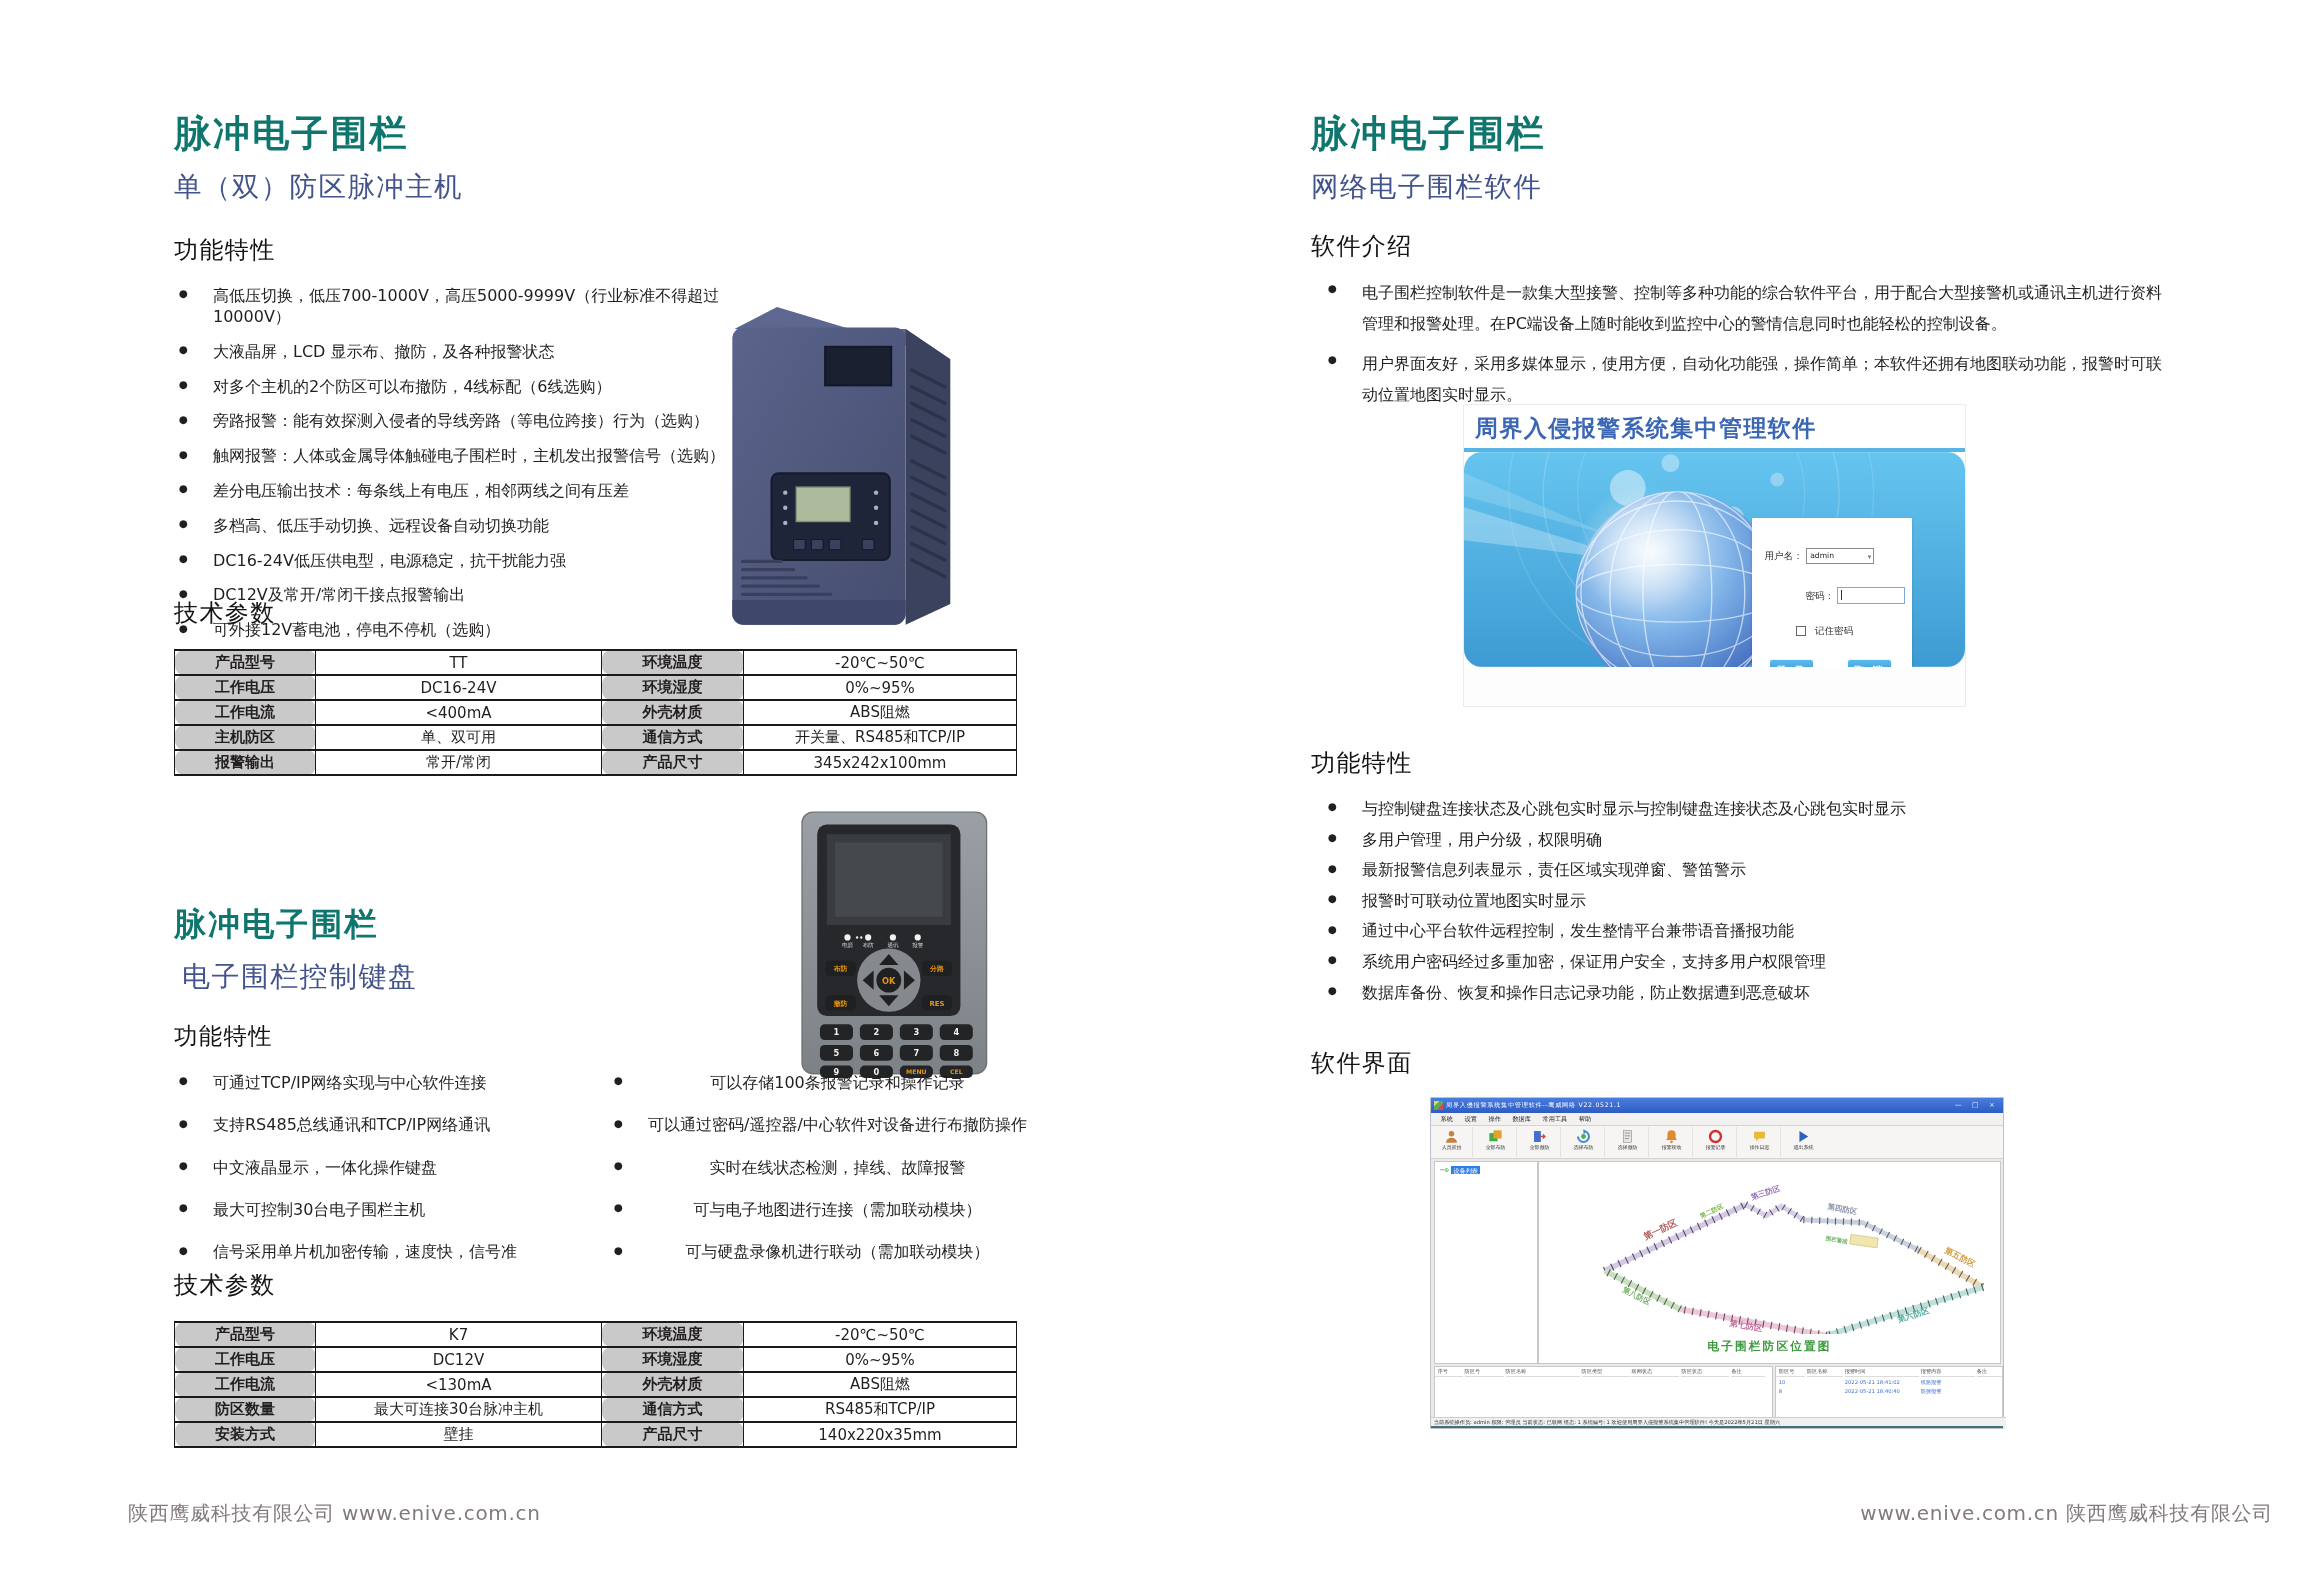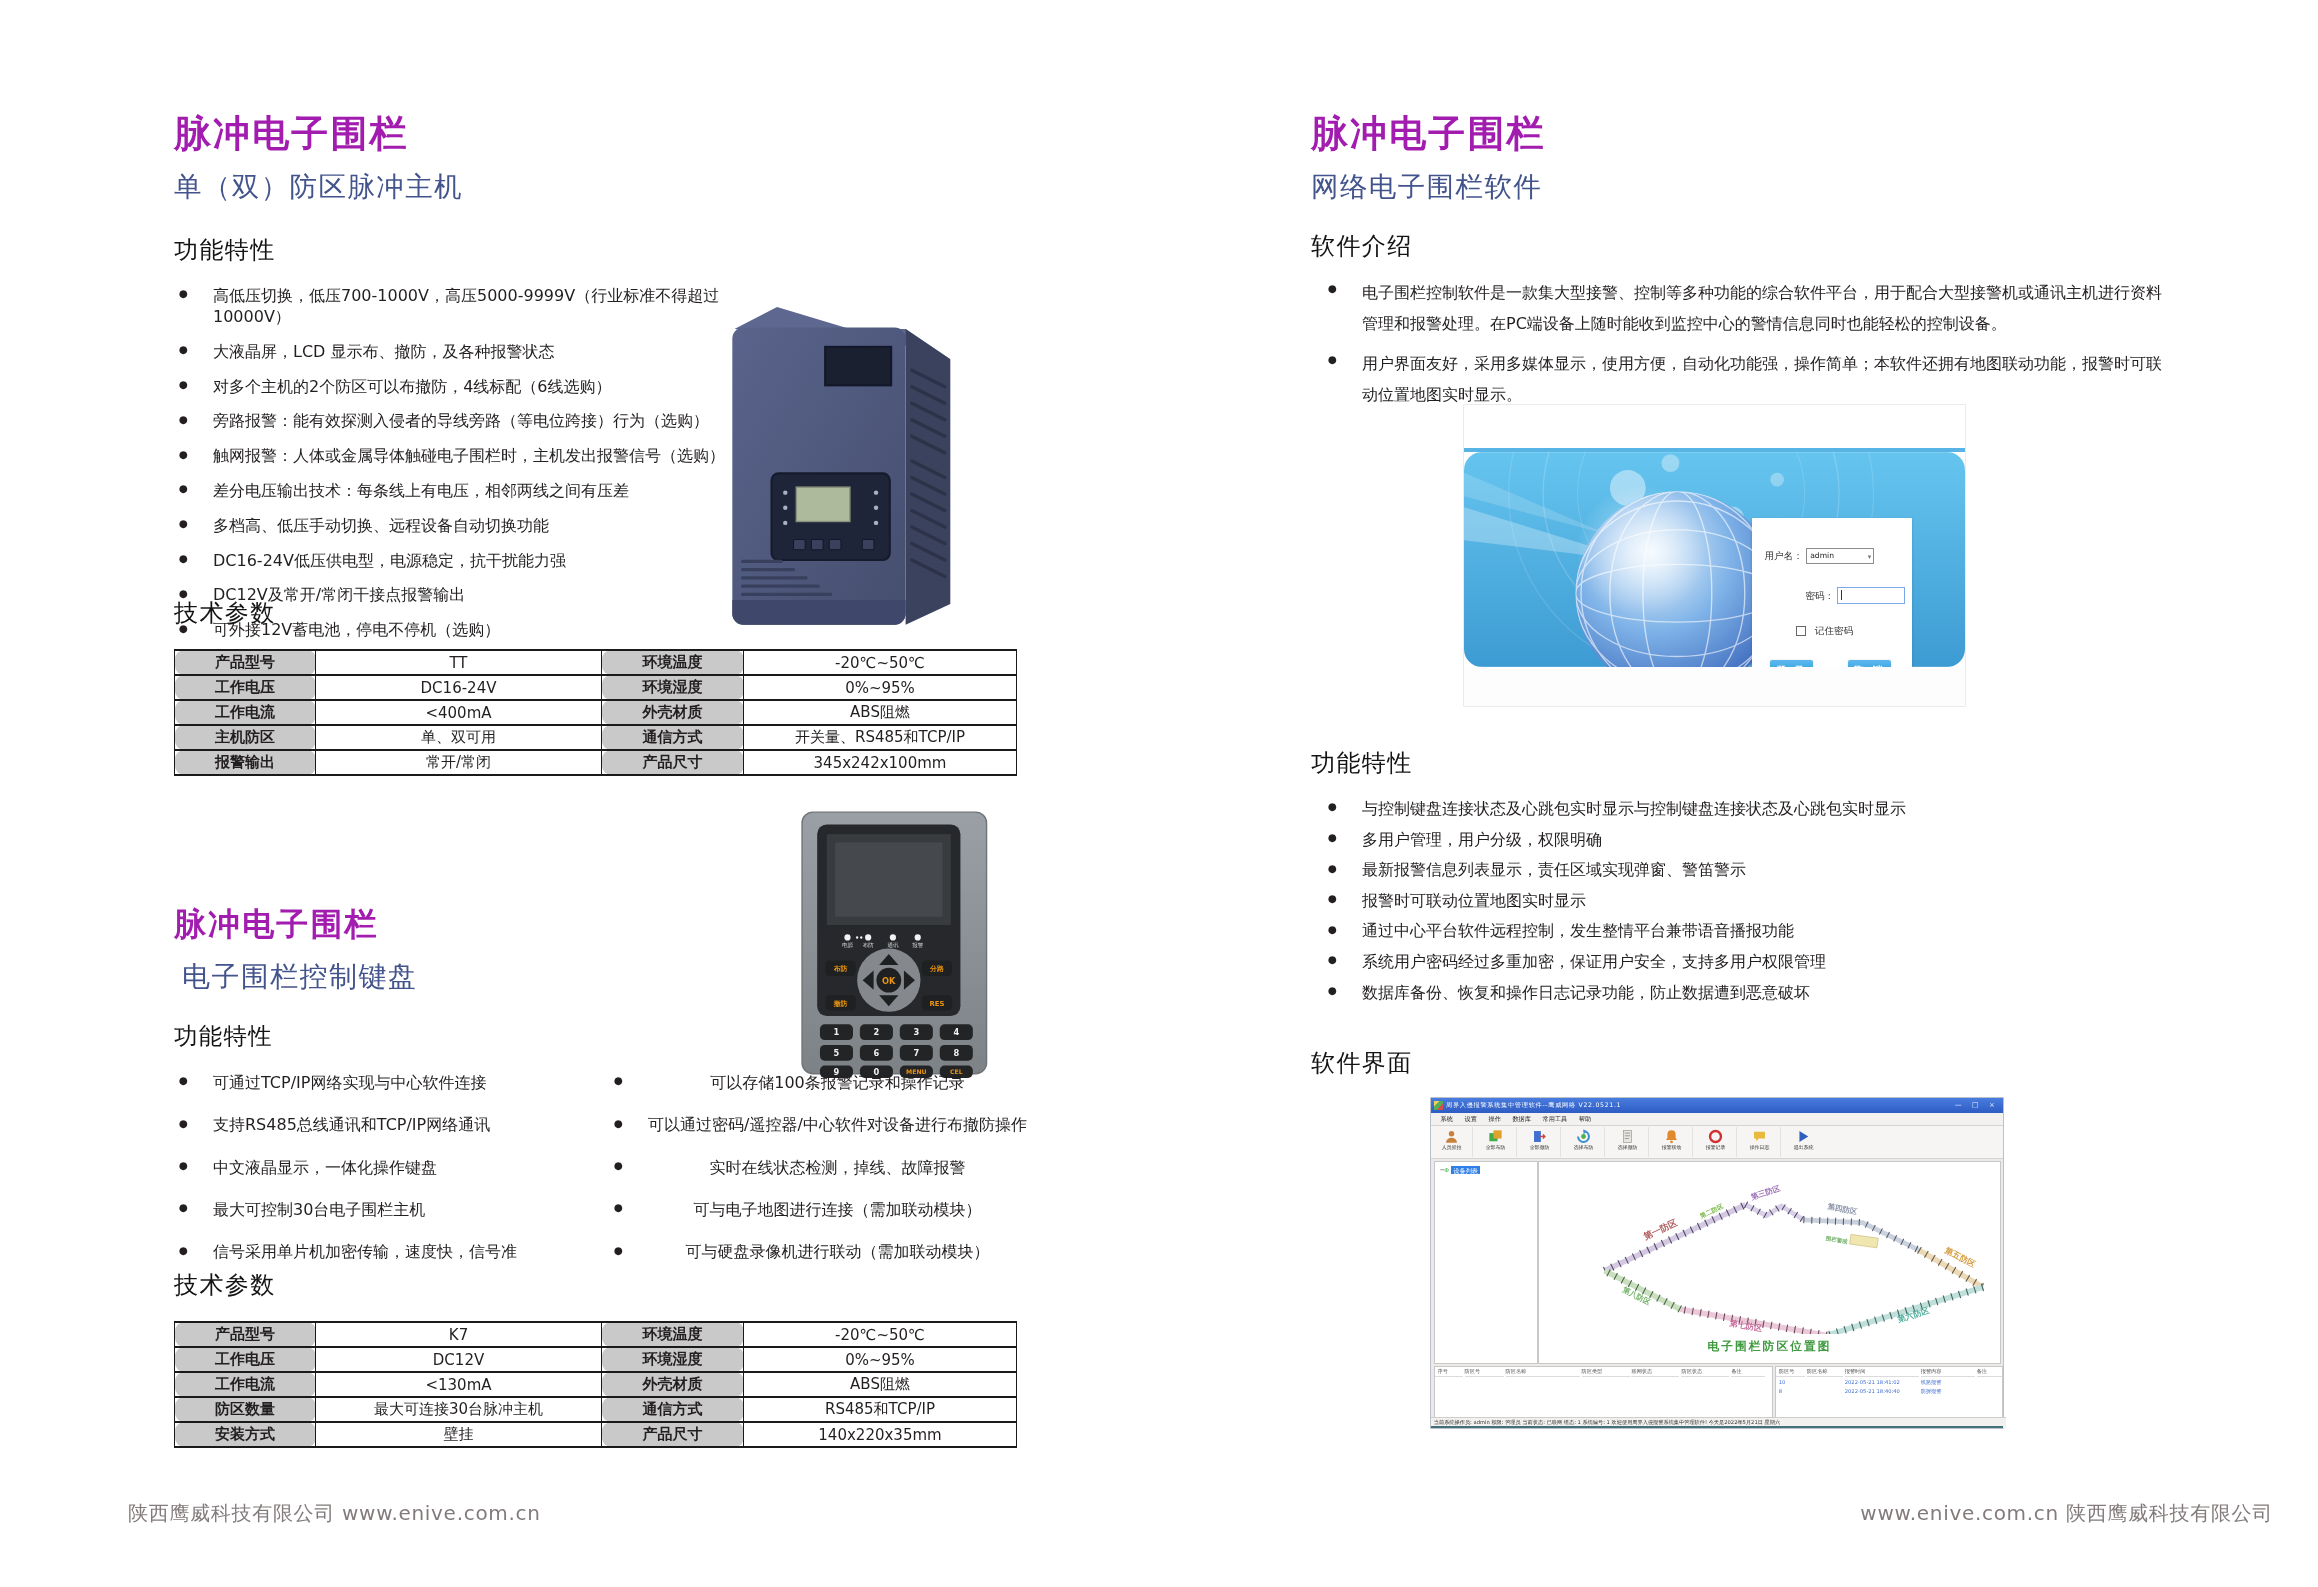--- a/index.html
+++ b/index.html
@@ -1,19 +1,19 @@
 <!DOCTYPE html>
 <html style="font-size:11px"><head>
 <meta charset="utf-8">
 <style>
   html,body{margin:0;padding:0;background:#ffffff;}
   .sheet{position:relative;width:2319px;height:1587px;background:#ffffff;overflow:hidden;
          font-family:"DejaVu Sans","Liberation Sans",sans-serif;color:#231f20;}
   .abs{position:absolute;}
-  .h1{font-size:37px;color:#a21caf;font-weight:600;letter-spacing:2.1px;}
+  .h1{font-size:37px;color:#0f766e;font-weight:600;letter-spacing:2.1px;}
   .h2{font-size:27.5px;color:#43548c;font-weight:500;letter-spacing:1.4px;}
   .h3{font-size:24px;color:#141414;font-weight:500;letter-spacing:1.4px;}
   ul.feat{list-style:none;margin:0;padding:0;font-size:16px;color:#231f20;}
   ul.feat li{position:relative;padding-left:34px;}
   ul.feat li::before{content:"●";position:absolute;left:0;top:1.4px;font-size:10.3px;color:#231f20;}
   ul.gap21 li{margin-bottom:13.8px;}
   ul.gap32 li{margin-bottom:21.3px;}
   ul.gap14 li{margin-bottom:9.6px;}
   ul.para li{margin-bottom:8.3px;line-height:1.95;}
   table.spec{border-collapse:collapse;table-layout:fixed;width:843px;}
@@ -328,20 +328,23 @@
   <div class="abs h1" style="left:1311px;top:109px;">脉冲电子围栏</div>
   <div class="abs h2" style="left:1311px;top:169px;">网络电子围栏软件</div>
   <div class="abs h3" style="left:1311px;top:230px;">软件介绍</div>
 
   <ul class="feat para abs" style="left:1328px;top:277px;width:846px;">
     <li>电子围栏控制软件是一款集大型接警、控制等多种功能的综合软件平台，用于配合大型接警机或通讯主机进行资料管理和报警处理。在PC端设备上随时能收到监控中心的警情信息同时也能轻松的控制设备。</li>
     <li>用户界面友好，采用多媒体显示，使用方便，自动化功能强，操作简单；本软件还拥有地图联动功能，报警时可联动位置地图实时显示。</li>
   </ul>
 
   <div class="abs login-shot" style="left:1464px;top:405px;">
+    <div class="login-top">
+      <div class="login-title">周界入侵报警系统集中管理软件</div>
+    </div>
     <div class="login-strip"></div>
     <div class="login-body">
       <svg width="501" height="215" viewBox="0 0 728 312">
         <defs>
           <linearGradient id="gSky" x1="0" y1="0" x2="0" y2="1">
             <stop offset="0" stop-color="#66c5ef"></stop>
               <stop offset="1" stop-color="#3d9bd3"></stop>
           </linearGradient>
           <radialGradient id="gGlobe" cx="0.38" cy="0.3" r="0.85">
             <stop offset="0" stop-color="#eef7fd"></stop>

